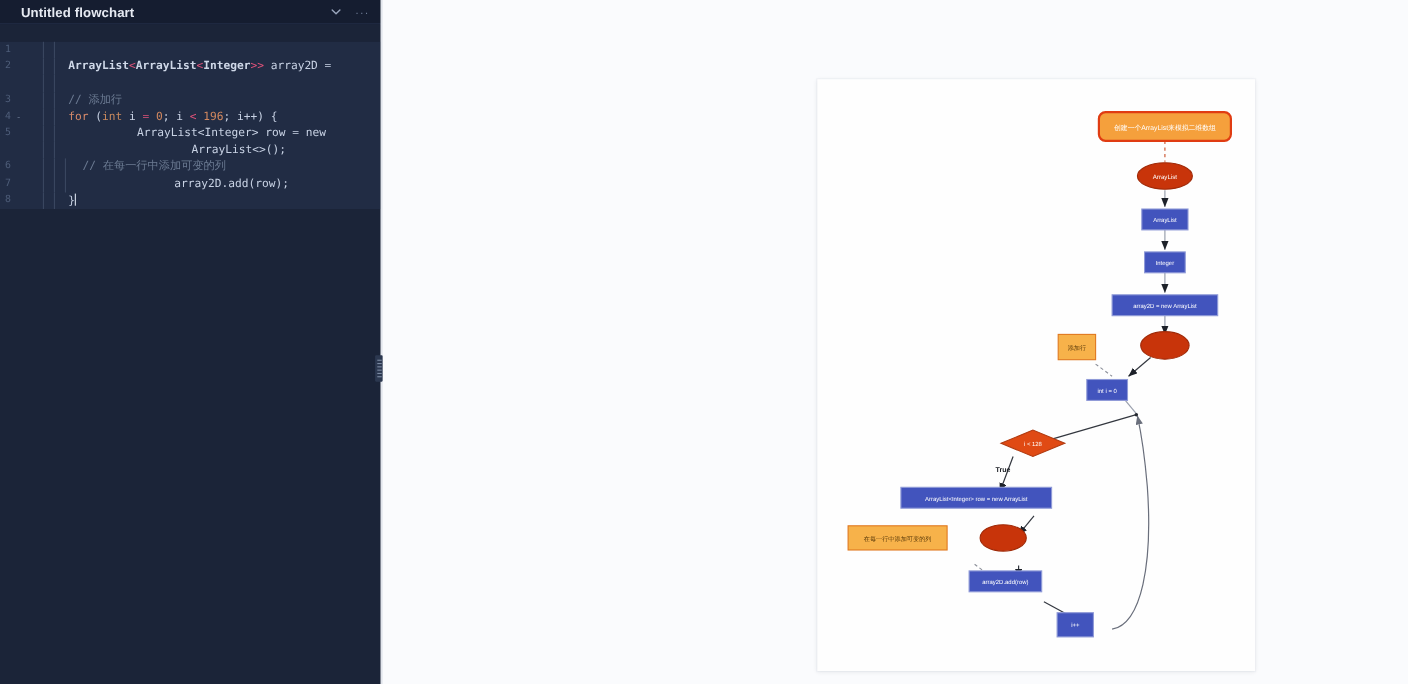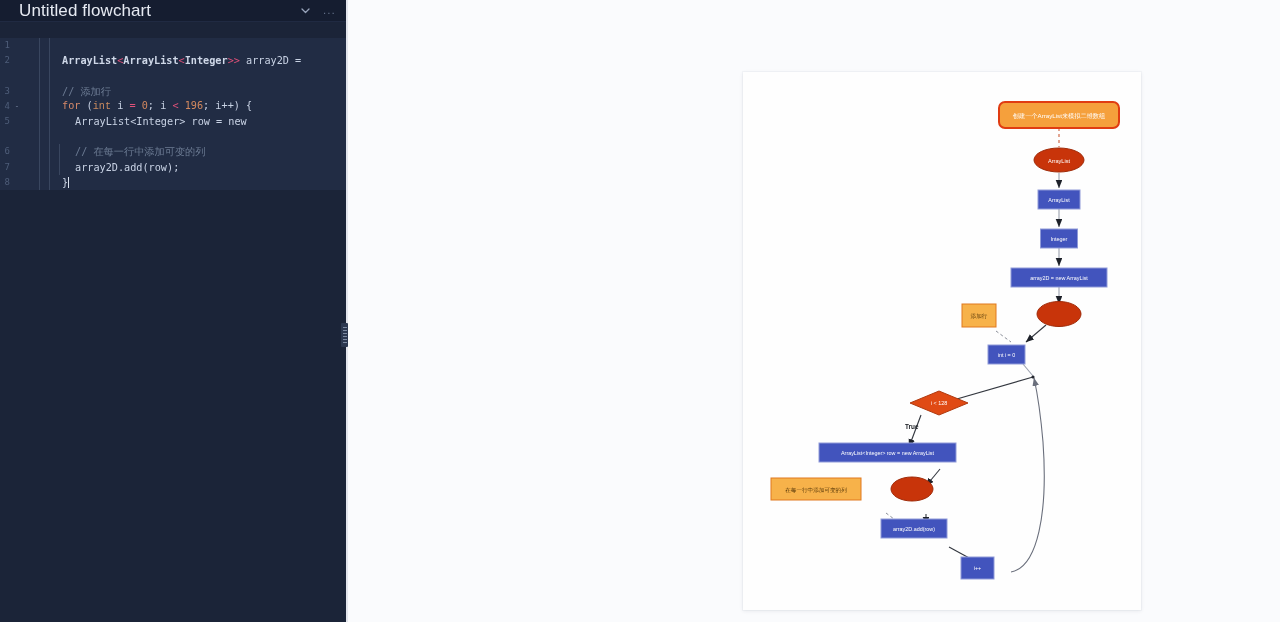--- a/index.html
+++ b/index.html
@@ -23,25 +23,26 @@
     background: #1b2438;
   }
   #editor-header {
     position: absolute; left: 0; top: 0;
     width: 346px; height: 21px;
     background: #151d30;
     display: flex; align-items: center;
     padding: 0 10px 0 19px;
   }
   #editor-title {
-    font-size: 17px;
+    font-size: 12px;
     color: #e6eaf2;
     letter-spacing: .1px;
     white-space: nowrap;
     flex: 1;
+    font-weight: bold;
   }
   .hdr-icon {
     color: #94a0b8;
     font-size: 11px;
     line-height: 1;
     margin-left: 12px;
     cursor: pointer;
     user-select: none;
   }
   #chevron-down-icon svg { display: block; }
@@ -102,24 +103,24 @@
   .code-text { flex: 1; padding-left: 0; }
 
   .tok-comment { color: #6c7b93; }
   .tok-comment-hl {
     color: #9bb0c9;
     background: #3a4a63;
     padding: 0 1px;
   }
   .tok-type { color: #cfd8e8; font-weight: bold; }
   .tok-kw { color: #d78a6a; }
-  .tok-kw2 { color: #c98a5e; font-family: Liberation Mono, monospace; }
+  .tok-kw2 { color: #c98a5e; }
   .tok-num { color: #d4895f; }
   .tok-angle { color: #e0527a; }
-  .tok-plain { color: #c8d2e4; }
+  .tok-plain { color: #c8d2e4; text-align: center; }
   .cursor {
     display:inline-block;
     width:1px; height:11px;
     background:#dbe3f0;
     vertical-align:-2px;
   }
 
   
   #divider {
     position: absolute; left: 346px; top: 0;
@@ -218,20 +219,21 @@
           <span class="gutter">5</span>
           <span class="fold"></span>
           <span class="indent-guides"><i style="left:17px"></i><i style="left:27px"></i></span>
           <span class="code-text tok-plain" style="padding-left:13px">ArrayList&lt;Integer&gt; row = new</span>
         </div>
 
         <div class="code-line">
           <span class="gutter"></span>
           <span class="fold"></span>
           <span class="indent-guides"><i style="left:17px"></i><i style="left:27px"></i></span>
+          <span class="code-text tok-plain" style="padding-left:26px">ArrayList&lt;&gt;();</span>
         </div>
 
         <div class="code-line">
           <span class="gutter">6</span>
           <span class="fold"></span>
           <span class="indent-guides"><i style="left:17px"></i><i style="left:27px"></i><i style="left:37px"></i></span>
           <span class="code-text tok-comment" style="padding-left:13px">// 在每一行中添加可变的列</span>
         </div>
 
         <div class="code-line">

